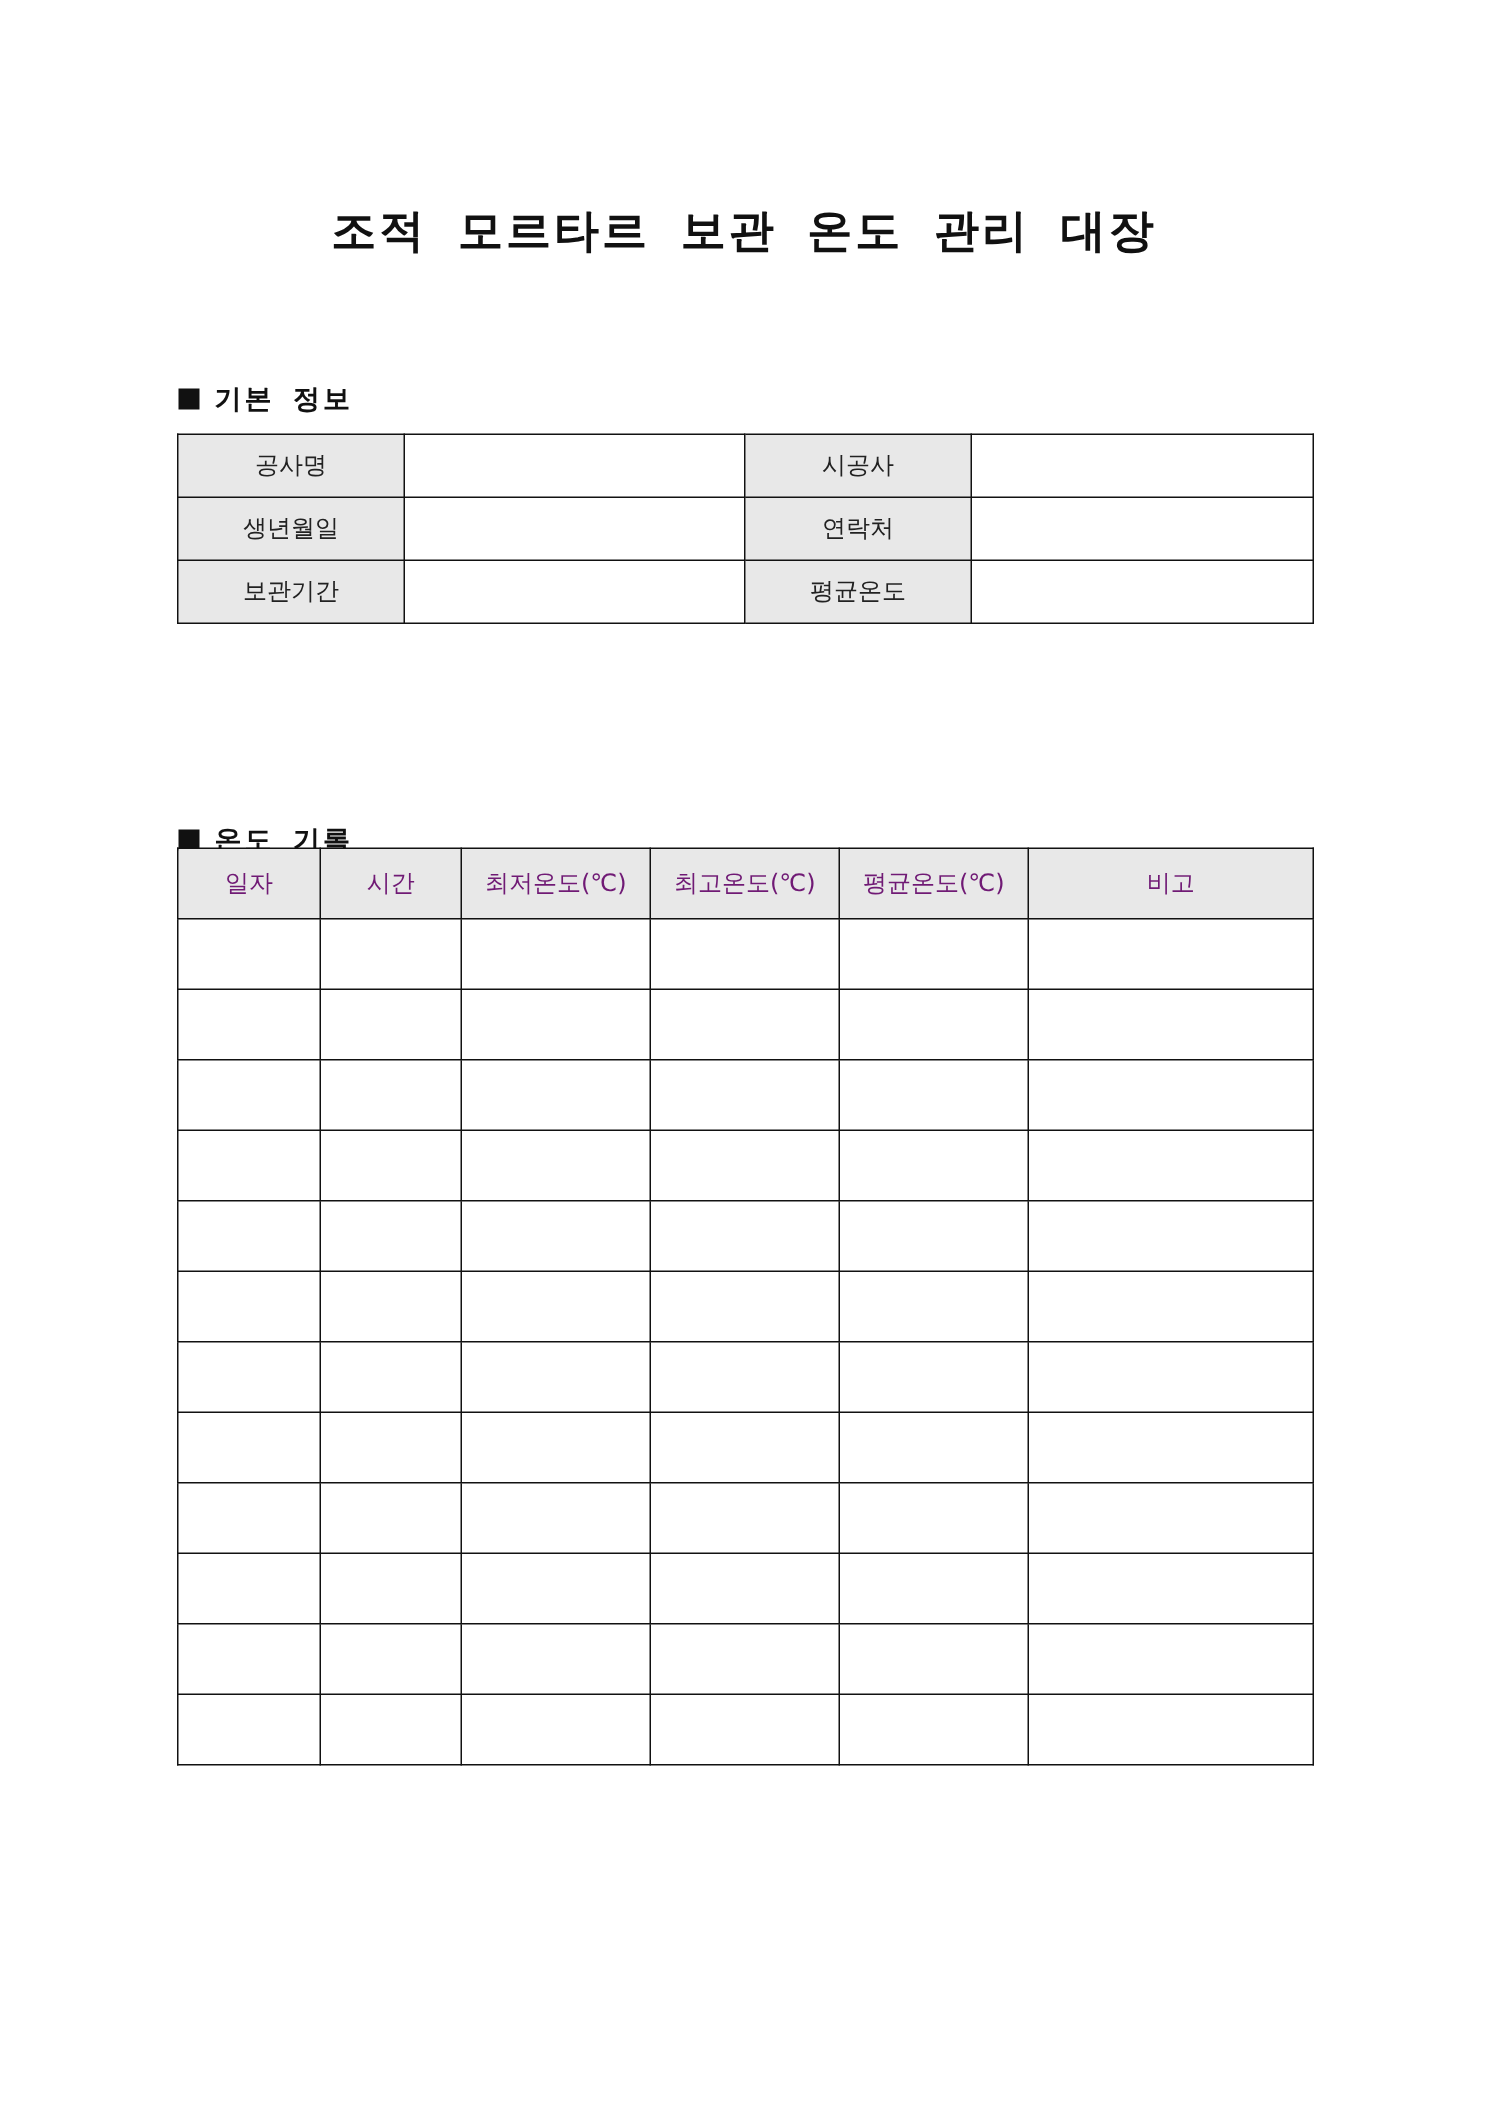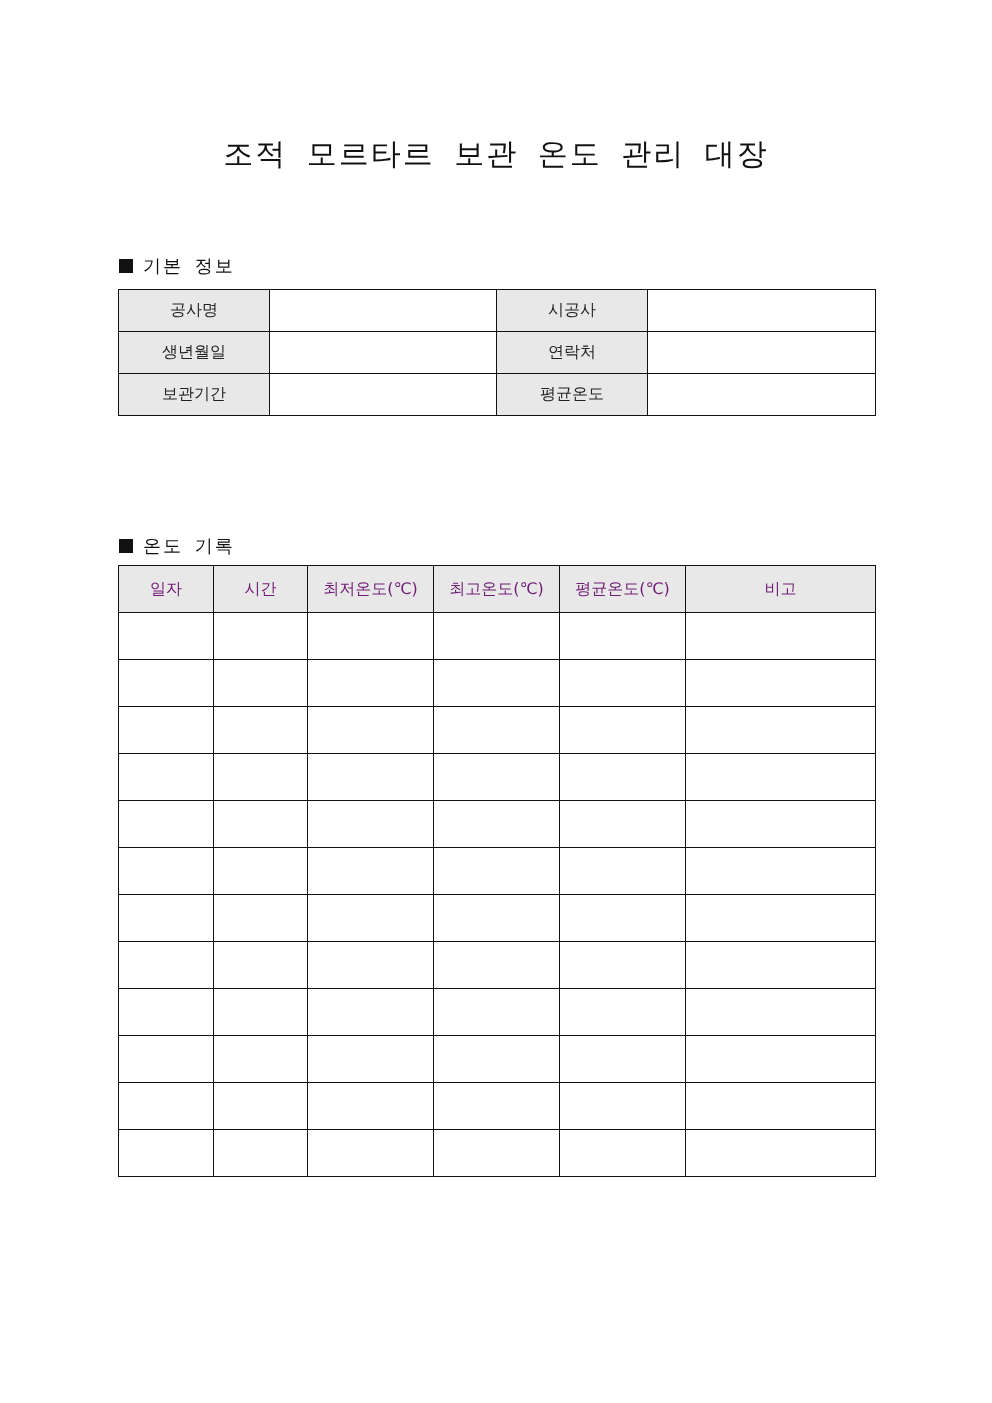--- a/index.html
+++ b/index.html
@@ -1,18 +1,18 @@
 <!DOCTYPE html>
 <html><head>
 <meta charset="utf-8">
 <style>
   html, body { margin: 0; padding: 0; background: #ffffff; }
   body { width: 992px; height: 1403px; position: relative; font-family: "DejaVu Sans", "Liberation Sans", sans-serif; color: #111; }
-  .title { position: absolute; left: 0; top: 134px; width: 992px; text-align: center; font-size: 30px; font-weight: normal; letter-spacing: 2px; word-spacing: 8px; }
-  .section-heading { position: absolute; left: 119px; font-size: 18px; font-weight: normal; display: flex; align-items: center; }
+  .title { position: absolute; left: 0; top: 134px; width: 992px; text-align: center; font-size: 30px; font-weight: bold; letter-spacing: 2px; word-spacing: 8px; }
+  .section-heading { position: absolute; left: 119px; font-size: 18px; font-weight: bold; display: flex; align-items: center; }
   .section-heading .sq { display: inline-block; width: 14px; height: 14px; background: #111; margin-right: 10px; }
   .section-heading .txt { letter-spacing: 2px; word-spacing: 4px; }
   table { position: absolute; left: 118px; border-collapse: collapse; table-layout: fixed; }
   td, th { border: 1.3px solid #111; padding: 0; font-weight: normal; font-size: 16px; text-align: center; vertical-align: middle; }
   .lbl { background: #e8e8e8; color: #222; margin-left: 32px; }
   #info-table { top: 289px; width: 757px; }
   #info-table td { height: 41px; }
   #temp-table { top: 565px; width: 757px; }
   #temp-table th { height: 46px; background: #e8e8e8; color: #701a75; }
   #temp-table td { height: 46px; }
@@ -49,21 +49,21 @@
       </tr>
       <tr>
         <td class="lbl">보관기간</td>
         <td></td>
         <td class="lbl">평균온도</td>
         <td></td>
       </tr>
     </tbody>
 </table>
 
-<div class="section-heading" style="top:534px;">
+<div class="section-heading" style="top:548px;">
   <span class="sq"></span>
   <span class="txt">온도 기록</span>
 </div>
 
 <table id="temp-table">
   <colgroup>
     <col style="width:95px">
       <col style="width:94px">
       <col style="width:126px">
       <col style="width:126px">

